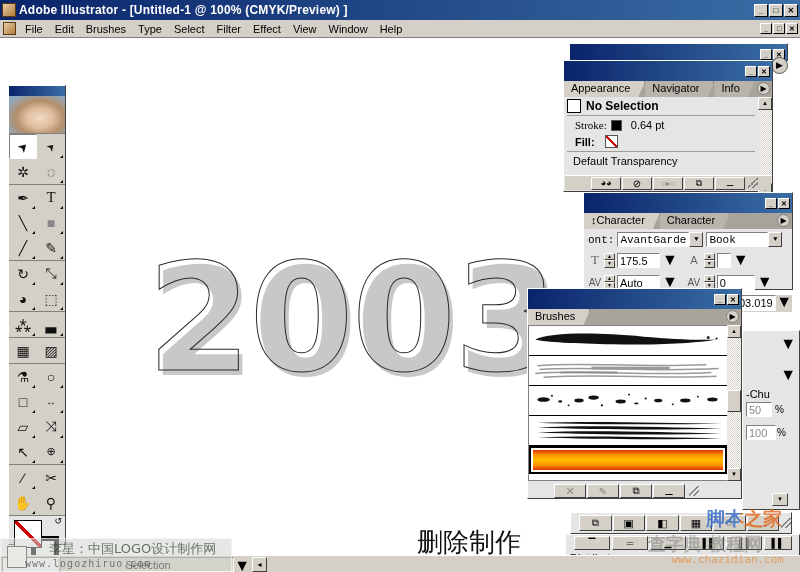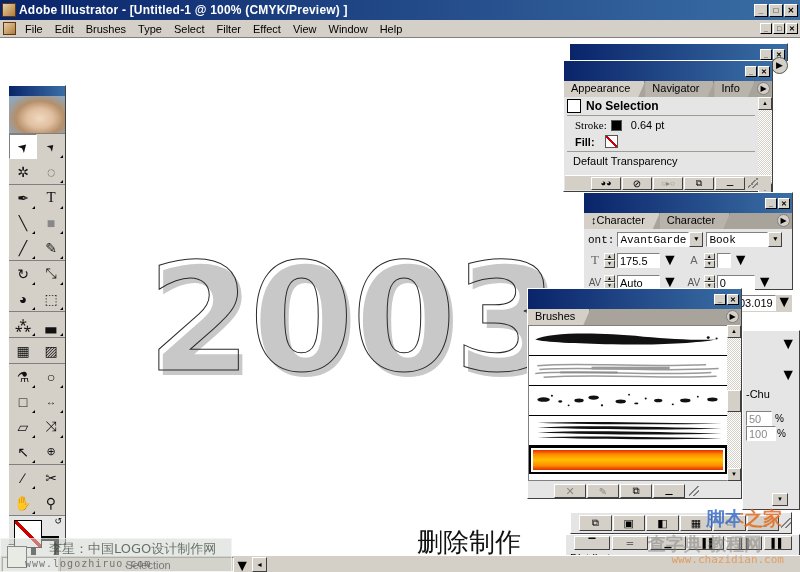--- a/index.html
+++ b/index.html
@@ -485,25 +485,25 @@
 
   <div class="panel" style="left:742px; top:330px; width:58px; height:180px;">
     <div style="padding:4px 3px;">
       <div style="display:flex;justify-content:flex-end;">
           <span class="arrow">▼</span>
         </div>
       <div style="display:flex;justify-content:flex-end;margin-top:13px;">
           <span class="arrow">▼</span>
         </div>
       <div style="font-size:11px;margin-top:4px;">-Chu</div>
-      <div style="display:flex;align-items:center;margin-top:11px;">
+      <div style="display:flex;align-items:center;margin-top:2px;">
         <span class="field" style="width:26px;color:#8a8a8a;">50</span>
         <span style="font-size:10px;margin-left:3px;">%</span>
       </div>
-      <div style="display:flex;align-items:center;margin-top:0;">
+      <div style="display:flex;align-items:center;margin-top:8px;">
         <span class="field" style="width:30px;color:#8a8a8a;">100</span>
         <span style="font-size:10px;margin-left:1px;">%</span>
       </div>
     </div>
   </div>
   <div class="sb-arrow" style="position:absolute;left:772px;top:493px;width:16px;">▼</div>
 
   <div class="panel" id="brushes" style="left:527px; top:288px; width:215px; height:211px;">
     <div class="titlebar small">
       <span class="tb-btns">

